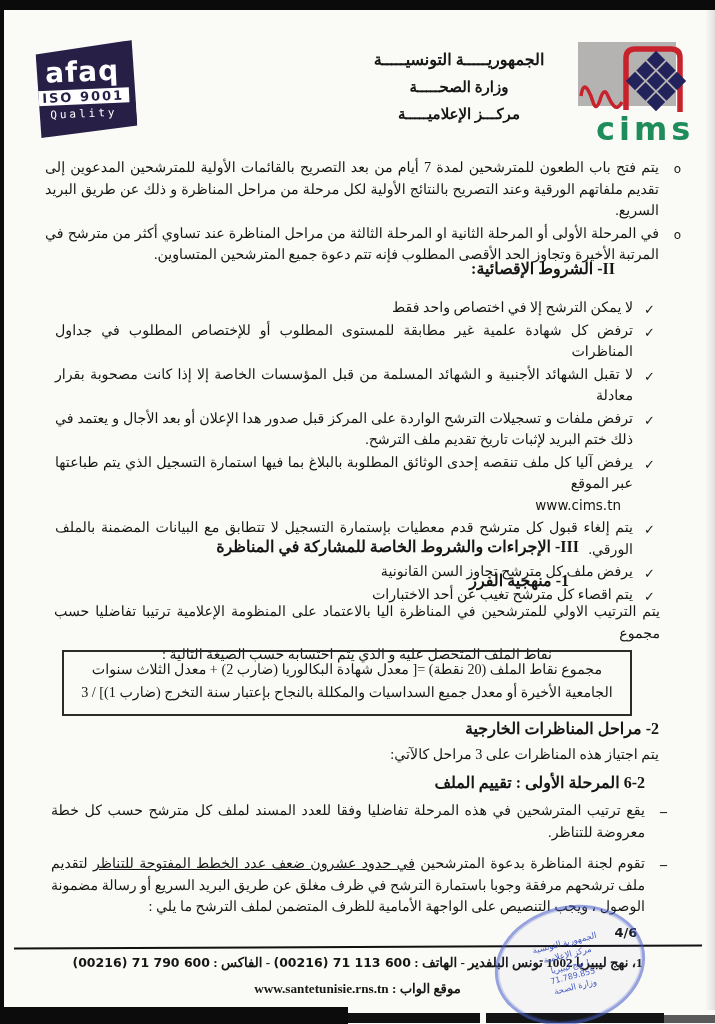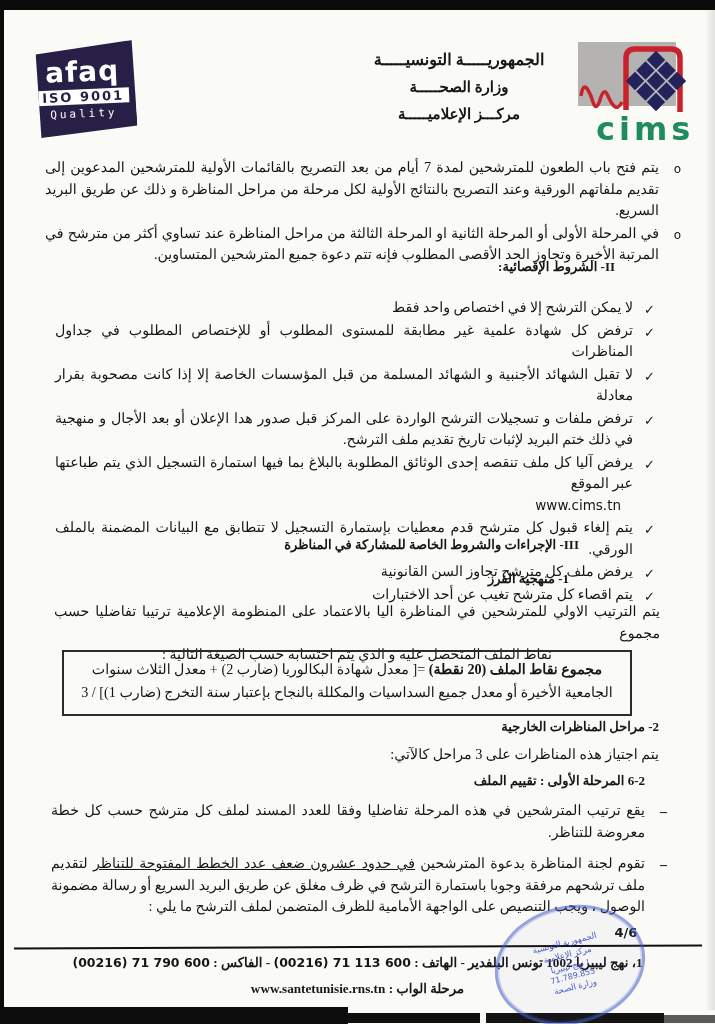--- a/index.html
+++ b/index.html
@@ -31,32 +31,32 @@
   
   .rtl{direction:rtl;}
   .body-text{font-size:14.2px;line-height:21.5px;text-align:justify;text-align-last:right;}
   .bullet{display:flex;gap:8px;margin-bottom:1px;}
   .bullet .mk{flex:0 0 14px;text-align:center;}
   .bullet .tx{flex:1;}
   .mk-o{font-size:12px;transform:translateY(2px);font-family:"DejaVu Sans",sans-serif;}
   .mk-check{font-size:13px;font-weight:bold;transform:translateY(2px);font-family:"DejaVu Sans",sans-serif;}
   .mk-dash{font-size:14px;font-weight:bold;transform:translateY(1px);}
   .intro{top:157px;right:34px;width:636px;}
-  .sec-head{font-weight:bold;font-size:13px;direction:rtl;white-space:nowrap;}
+  .sec-head{font-weight:bold;font-size:16px;direction:rtl;white-space:nowrap;}
   .sec2-head{top:259px;right:100px;}
   .checklist{top:297px;right:60px;width:600px;}
   .url-line{text-align:left;padding-right:12px;font-family:"DejaVu Sans",sans-serif;font-size:13.5px;text-align-last:right;}
   .sec3-head{top:537px;right:136px;}
   .sub1-head{top:571px;right:146px;}
   .para1{top:601px;right:55px;width:606px;}
   .para1 .l1{text-align:justify;text-align-last:justify;}
   .para1 .l2{text-align:center;text-align-last:center;}
   .formula{top:650px;left:62px;width:548px;border:2px solid #2b2b2b;padding:6px 9px 10px;
            text-align:center;text-align-last:center;font-size:14.2px;line-height:23px;direction:rtl;}
-  .formula b{font-weight:bold;}
+  .formula b{font-weight:normal;}
   .sub2-head{top:719px;right:56px;}
   .sub2-intro{top:744px;right:56px;width:606px;}
   .stage1-head{top:773px;right:70px;}
   .dashlist{top:800px;right:48px;width:616px;}
   .dashlist .bullet{margin-bottom:10px;}
   .u{text-decoration:underline;}
 
   
   .pagenum{top:925px;left:598px;width:56px;text-align:center;font-size:13px;font-weight:bold;
            font-family:"DejaVu Sans",sans-serif;direction:ltr;}
@@ -135,21 +135,21 @@
     <div class="bullet">
       <span class="mk mk-check">✓</span>
       <div class="tx">ترفض كل شهادة علمية غير مطابقة للمستوى المطلوب أو للإختصاص المطلوب في جداول المناظرات</div>
     </div>
     <div class="bullet">
       <span class="mk mk-check">✓</span>
       <div class="tx">لا تقبل الشهائد الأجنبية و الشهائد المسلمة من قبل المؤسسات الخاصة إلا إذا كانت مصحوبة بقرار معادلة</div>
     </div>
     <div class="bullet">
       <span class="mk mk-check">✓</span>
-      <div class="tx">ترفض ملفات و تسجيلات الترشح الواردة على المركز قبل صدور هدا الإعلان أو بعد الأجال و منهجية في ذلك ختم البريد لإثبات تاريخ  تقديم ملف الترشح.</div>
+      <div class="tx">ترفض ملفات و تسجيلات الترشح الواردة على المركز قبل صدور هدا الإعلان أو بعد الأجال و يعتمد في ذلك ختم البريد لإثبات تاريخ  تقديم ملف الترشح.</div>
     </div>
     <div class="bullet">
       <span class="mk mk-check">✓</span>
       <div class="tx">
         <div>يرفض آليا كل ملف تنقصه إحدى الوثائق المطلوبة بالبلاغ بما فيها استمارة التسجيل الذي يتم طباعتها عبر الموقع</div>
         <div class="url-line">www.cims.tn</div>
       </div>
     </div>
     <div class="bullet">
       <span class="mk mk-check">✓</span>
@@ -193,21 +193,21 @@
       </div>
     </div>
   </div>
 
   <div class="abs pagenum">4/6</div>
   <div class="abs rule"></div>
 
   <div class="abs footer1">
     <span>1، نهج ليبيريا 1002 تونس البلفدير - الهاتف : </span><span class="num" dir="ltr">(00216) 71 113 600</span><span> - الفاكس : </span><span class="num" dir="ltr">(00216) 71 790 600</span>
   </div>
-  <div class="abs footer2">مرحلة الواب : www.santetunisie.rns.tn</div>
+  <div class="abs footer2">موقع الواب : www.santetunisie.rns.tn</div>
 
   <div class="abs stamp">
     <div class="sm">الجمهورية التونسية</div>
     <div class="sm">مركز الإعلامية</div>
     <div class="sm">1 نهج ليبيريا</div>
     <div class="nm">71.789.855</div>
     <div class="sm">وزارة الصحة</div>
   </div>
 
   <div class="abs bb1"></div>

